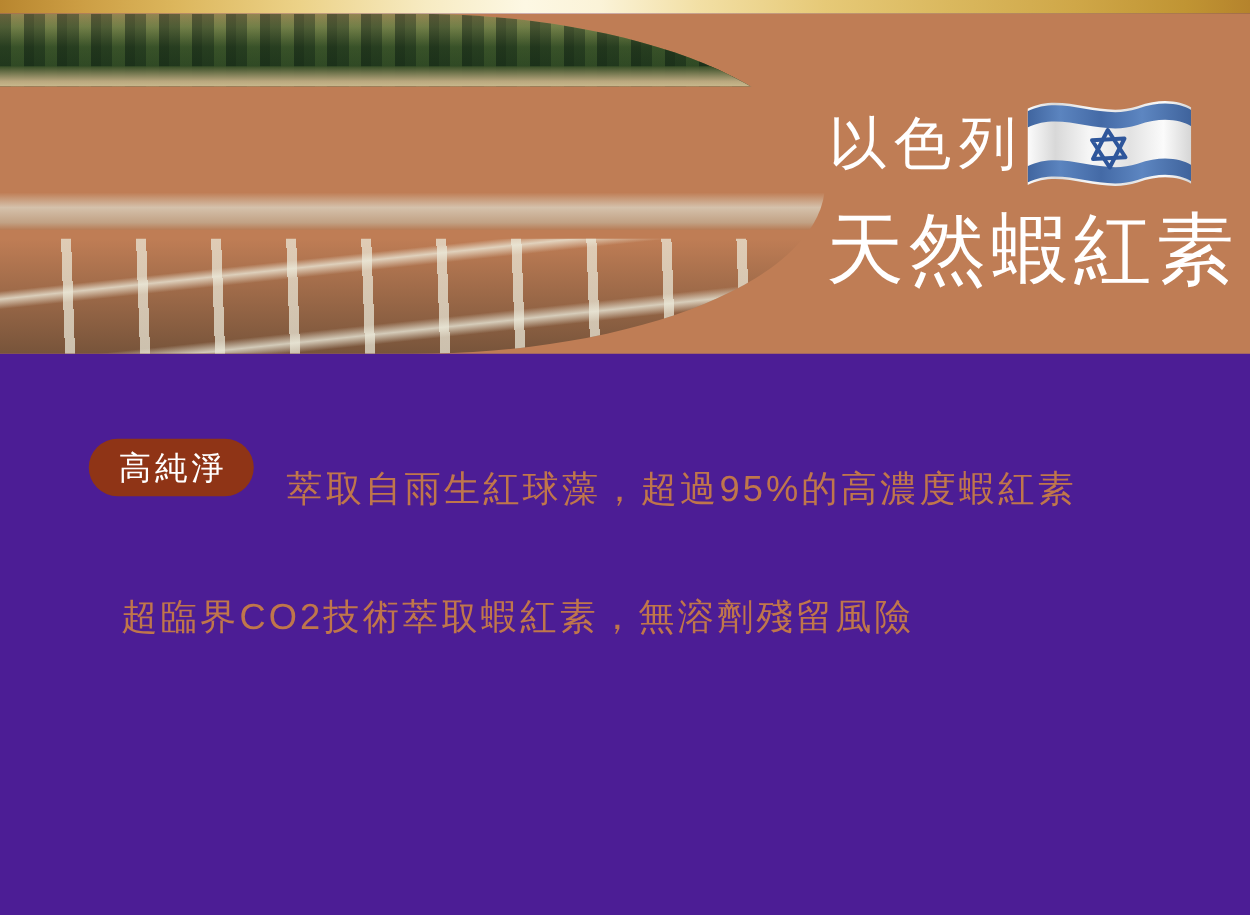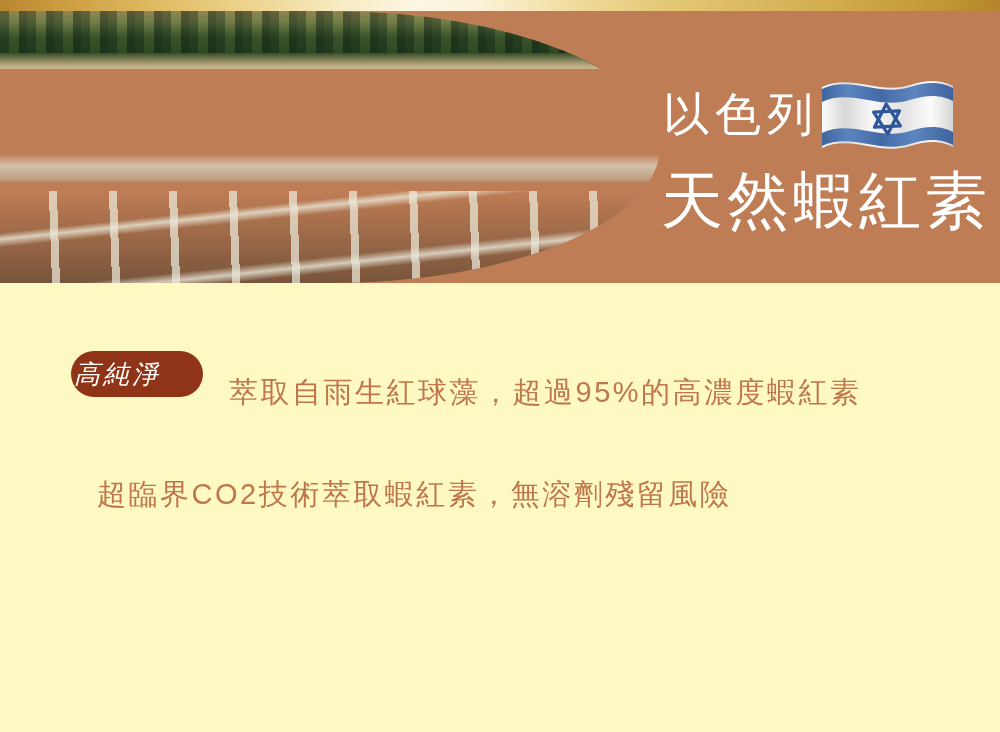--- a/index.html
+++ b/index.html
@@ -3,21 +3,21 @@
 <meta charset="utf-8">
 <title>Israel Natural Astaxanthin Banner</title>
 <style>
   * { margin:0; padding:0; box-sizing:border-box; }
   html, body {
     width:1000px; height:732px;
     background:#ffffff;
     font-family:"Liberation Sans","DejaVu Sans",sans-serif;
     overflow:hidden;
   }
-  .page { position:relative; width:1000px; height:732px; background:#fef9c3; }
+  .page { position:relative; width:1000px; height:732px; background:#4c1d95; }
 
   
   .gold-bar {
     position:absolute; left:0; top:0; width:1000px; height:11px;
     background:linear-gradient(90deg,
       #b8862f 0%, #cb9c42 6%, #dcb65c 14%, #ecd288 24%,
       #f7ebc2 34%, #fdf8e4 42%, #fbf3d8 48%, #f2dfa4 56%,
       #e6c977 66%, #dab85e 76%, #cfa748 86%, #c09433 95%, #b5832c 100%);
   }
 
@@ -113,22 +113,22 @@
   }
   .feature-row.r0 { top:49px; }
   .feature-row.r1 { top:151px; }
   .feature-row.r2 { top:253px; }
   .feature-row.r3 { top:348px; align-items:flex-start; }
 
   .badge {
     flex:0 0 auto;
     width:132px; height:46px; border-radius:23px;
     background:#8f3416; color:#ffffff;
-    font-size:26px; line-height:46px; text-align:left;
-    letter-spacing:3px; text-indent:3px; font-weight:400;font-style:italic;
+    font-size:26px; line-height:46px; text-align:center;
+    letter-spacing:3px; text-indent:3px; font-weight:400;
   }
   .feature-row.r3 .badge { margin-top:22px; }
 
   .feature-text {
     margin-left:26px;
     color:#c0764b;
     font-size:29px; line-height:45px;
     letter-spacing:2.5px; white-space:nowrap;margin-top:38px;
   }
   .feature-text .l2 { display:block; }

